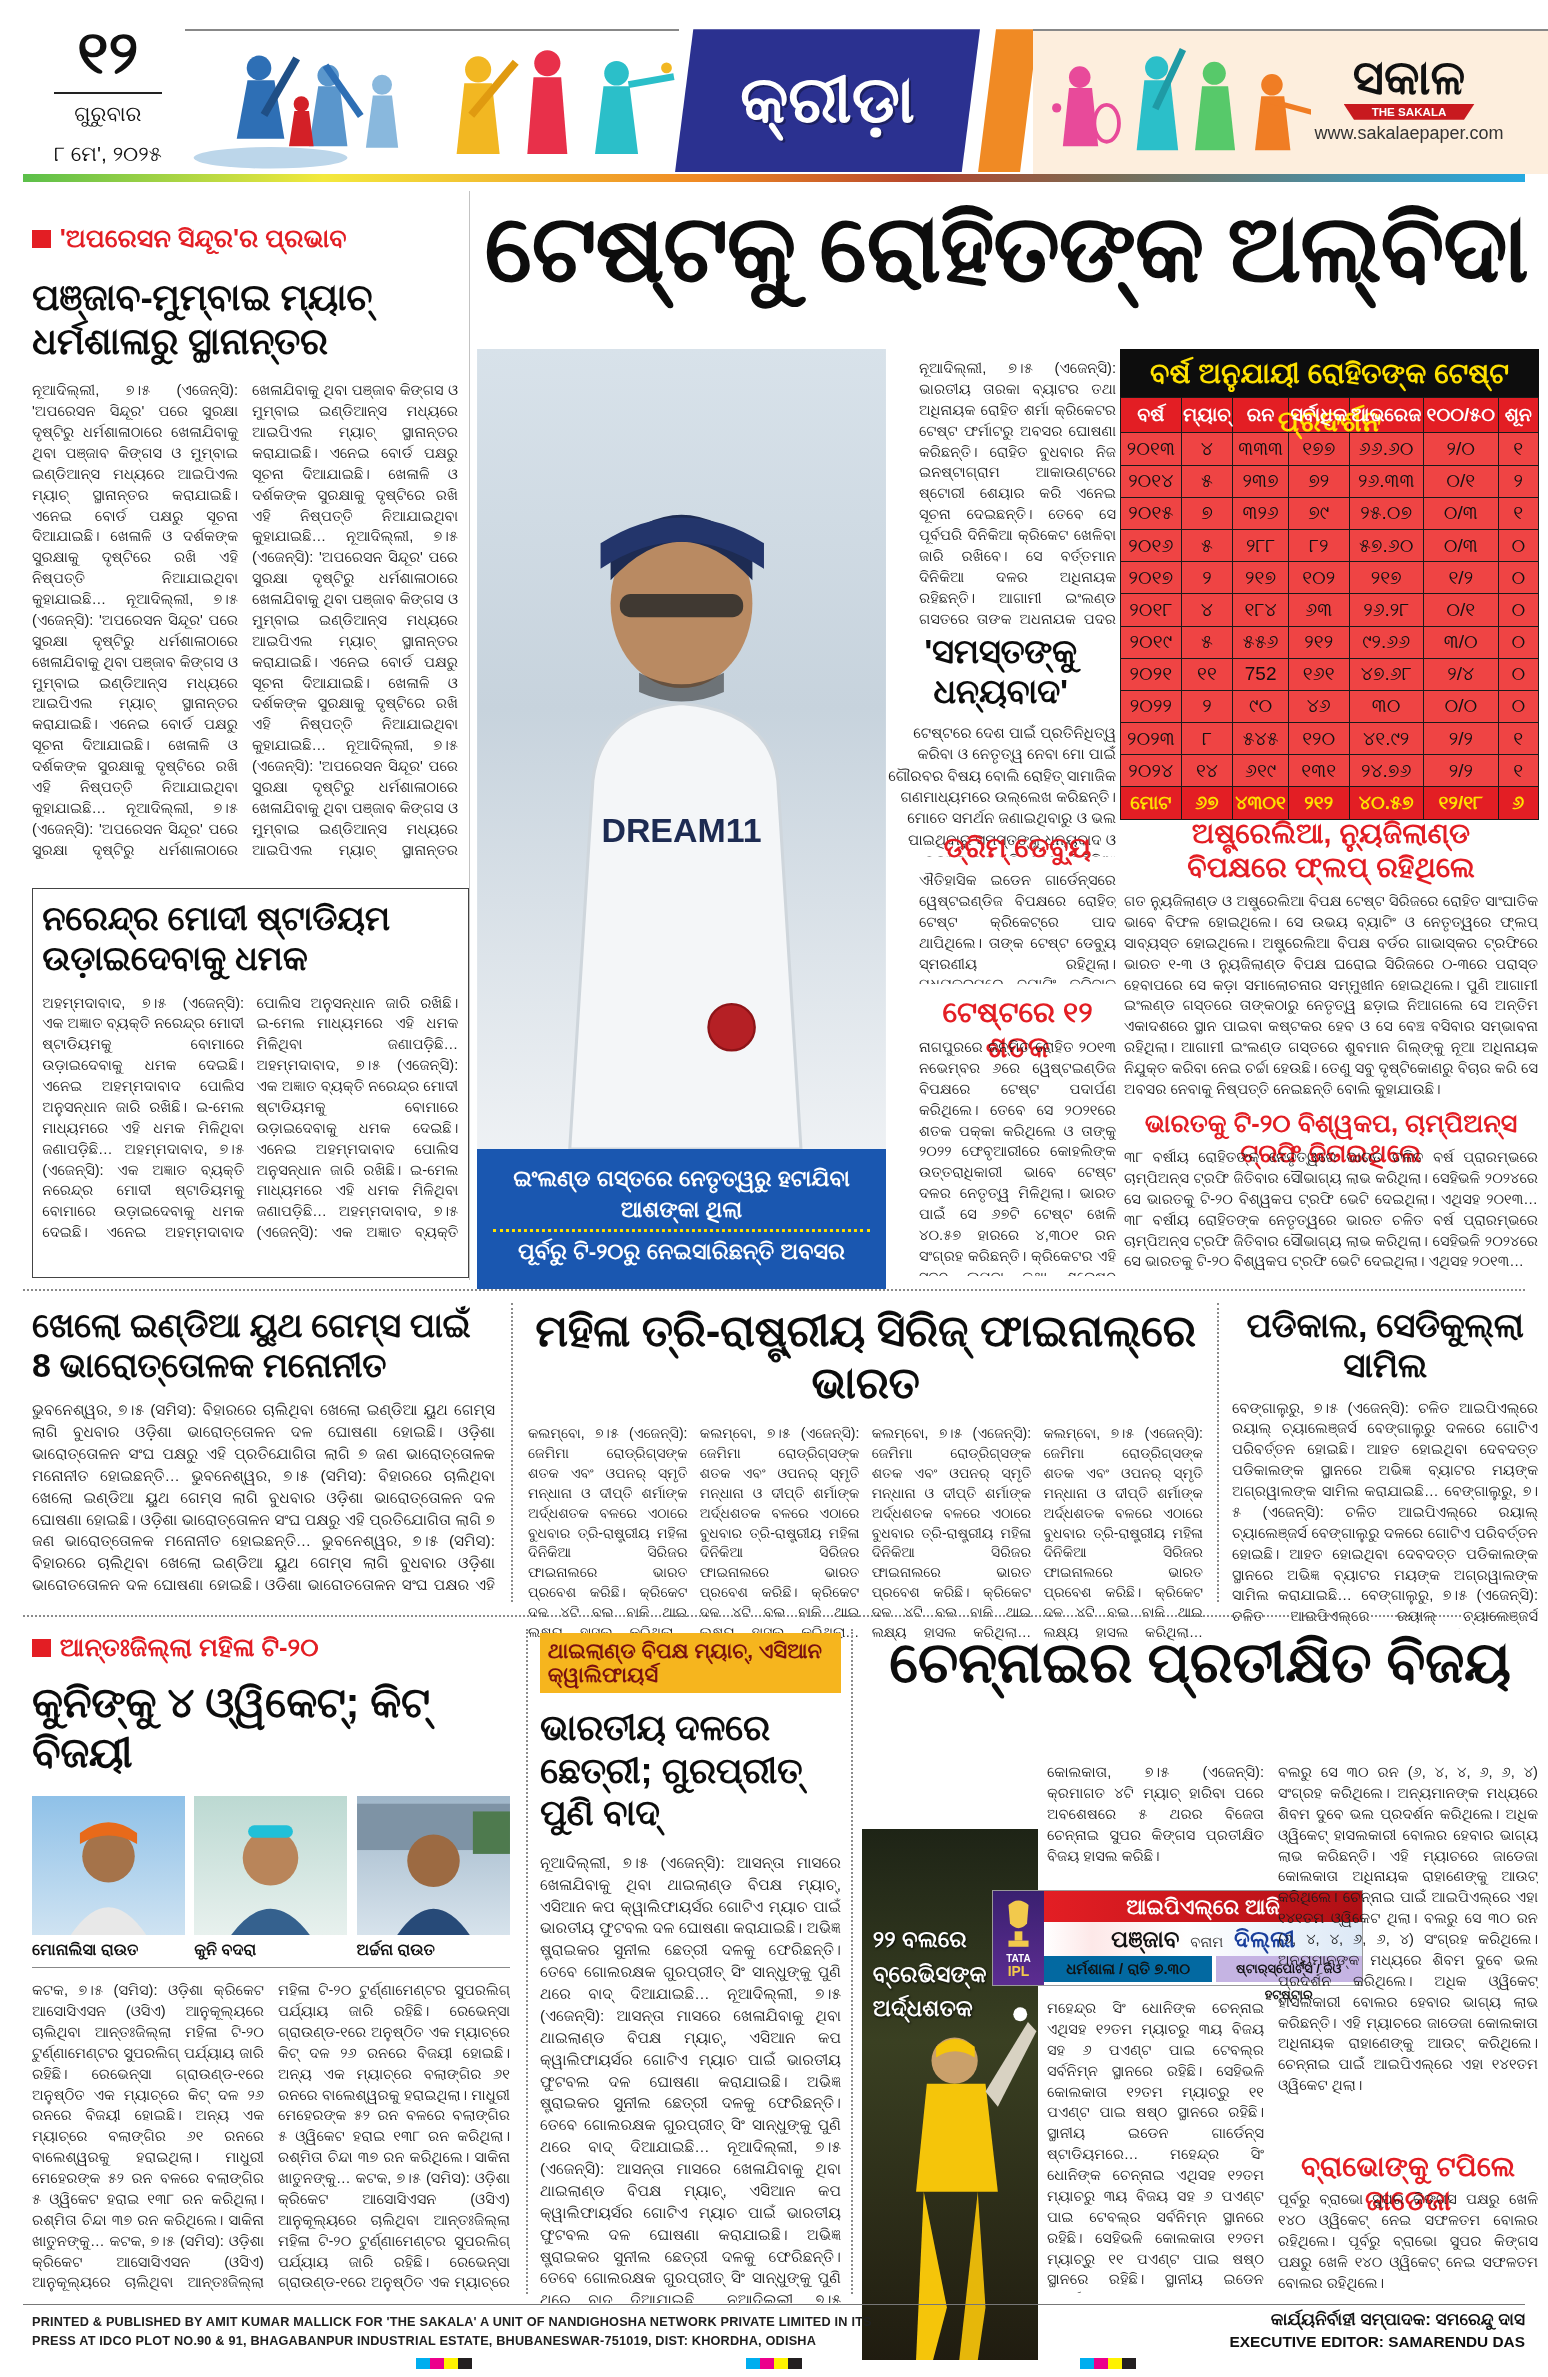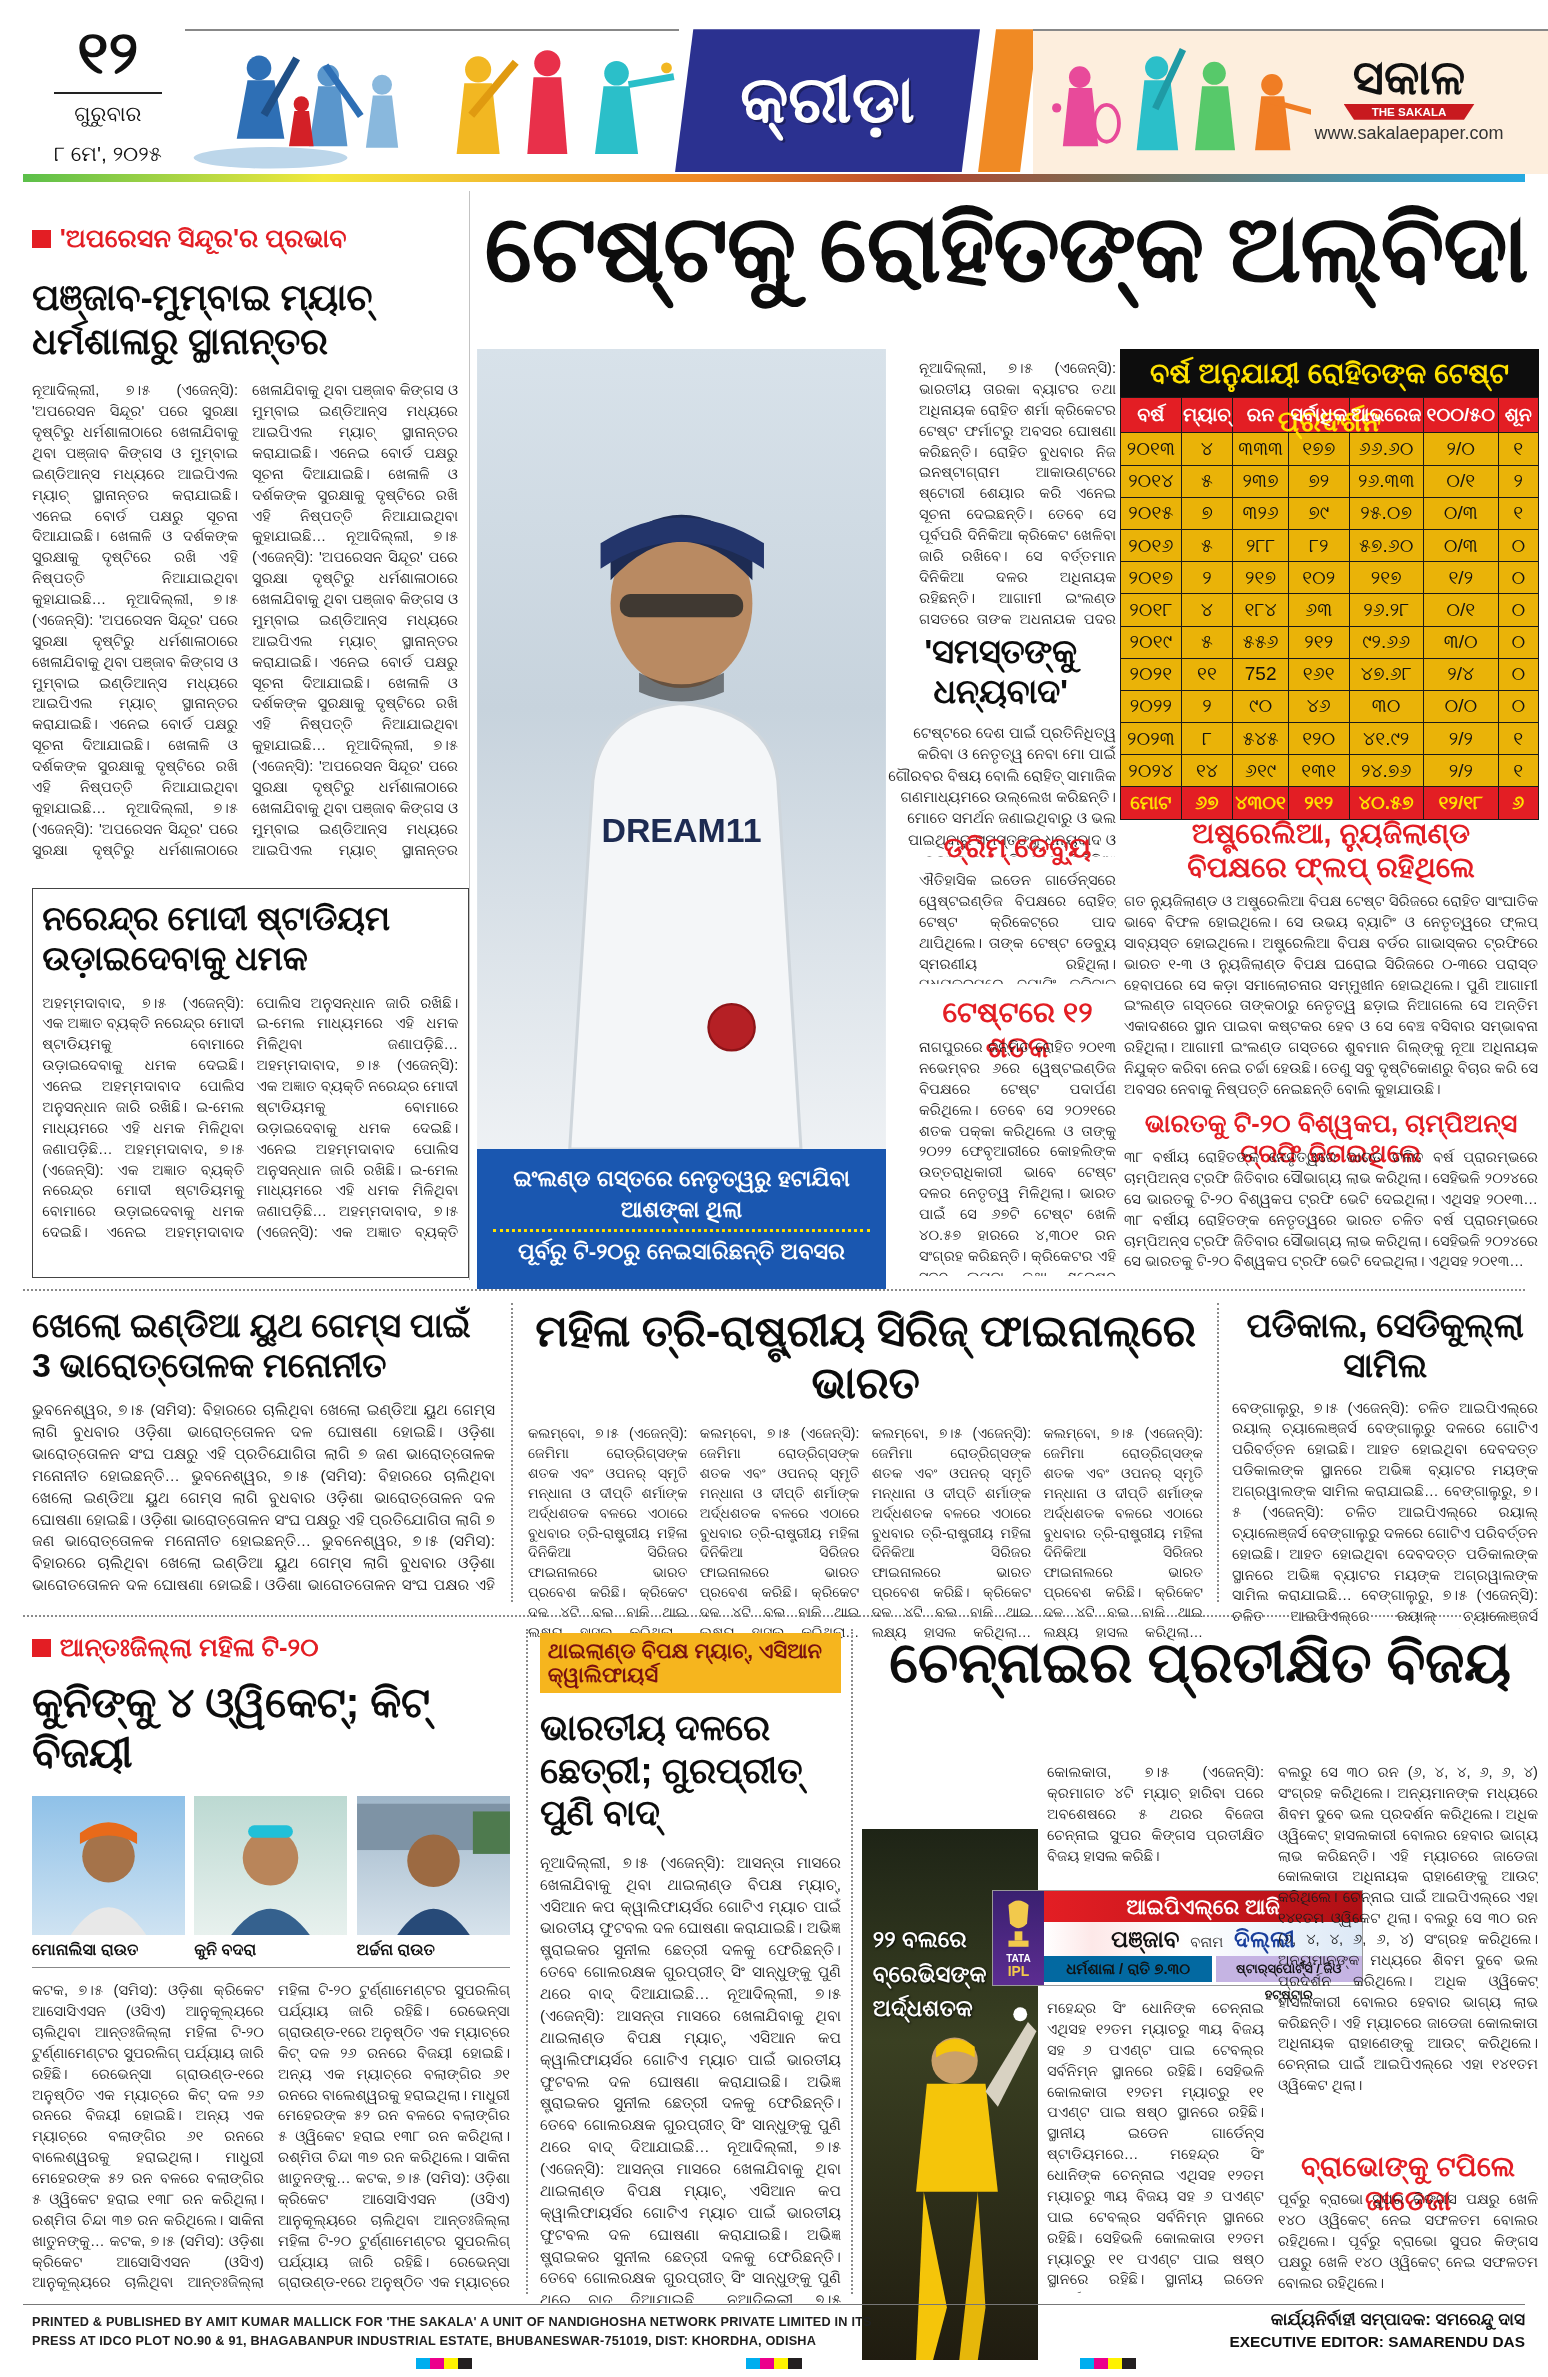--- a/index.html
+++ b/index.html
@@ -10,21 +10,21 @@
   .red{color:#e31e24;}
   .bold{font-weight:bold;}
   .body-txt{font-size:14.7px;line-height:1.42;color:#1c1c1c;overflow:hidden;}
   .headline{font-weight:800;color:#0d0d0d;line-height:1.18;letter-spacing:-0.4px;}
   .kicker-row{display:flex;align-items:center;gap:9.3px;}
   .red-sq{width:18.5px;height:18.5px;background:#e31e24;flex:0 0 auto;}
   .vline{border-left:0.8px solid #c3c3c3;}
   .dotv{border-left:2.3px dotted #8a8a8a;}
   .doth{border-top:2.3px dotted #8a8a8a;}
   
-  table.perf{border-collapse:collapse;width:419px;background:#eab308;padding-left:8px;}
+  table.perf{border-collapse:collapse;width:419px;background:#ef4444;padding-left:8px;}
   table.perf th,table.perf td{border:1.5px solid #1a1a1a;text-align:center;font-size:19px;
         padding:4.6px 1.5px;color:#111;}
   table.perf thead th{background:#e31e24;color:#fff;font-weight:bold;font-size:19px;padding:6.2px 1.5px;}
   table.perf tfoot td{background:#e31e24;color:#ffe100;font-weight:bold;}
   .tbl-title{background:#0d0d0d;color:#ffe100;font-weight:800;font-size:28.5px;
         text-align:center;line-height:48px;height:48px;}
   
   .photo1{background:linear-gradient(180deg,#dfe8ee 0%,#cdd8e2 35%,#e8eef2 70%,#f2f4f6 100%);overflow:hidden;}
   .cap-box{background:#1a57b0;color:#fff;text-align:center;}
   .cap-line{font-size:22.4px;font-weight:bold;line-height:1.35;padding:0 7.7px;}
@@ -334,21 +334,21 @@
   <div class="abs subhead-red" style="left:1124px;top:1108px;width:414px;font-size:25.4px;">ଭାରତକୁ ଟି-୨୦ ବିଶ୍ୱକପ, ଚାମ୍ପିଅନ୍ସ ଟ୍ରଫି ଜିତାଇଥିଲେ</div>
   <div class="abs body-txt just" style="left:1124px;top:1147px;width:414px;height:130px;">୩୮ ବର୍ଷୀୟ ରୋହିତଙ୍କ ନେତୃତ୍ୱରେ ଭାରତ ଚଳିତ ବର୍ଷ ପ୍ରାରମ୍ଭରେ ଚାମ୍ପିଅନ୍ସ ଟ୍ରଫି ଜିତିବାର ସୌଭାଗ୍ୟ ଲାଭ କରିଥିଲା। ସେହିଭଳି ୨୦୨୪ରେ ସେ ଭାରତକୁ ଟି-୨୦ ବିଶ୍ୱକପ ଟ୍ରଫି ଭେଟି ଦେଇଥିଲା। ଏଥିସହ ୨୦୧୩… ୩୮ ବର୍ଷୀୟ ରୋହିତଙ୍କ ନେତୃତ୍ୱରେ ଭାରତ ଚଳିତ ବର୍ଷ ପ୍ରାରମ୍ଭରେ ଚାମ୍ପିଅନ୍ସ ଟ୍ରଫି ଜିତିବାର ସୌଭାଗ୍ୟ ଲାଭ କରିଥିଲା। ସେହିଭଳି ୨୦୨୪ରେ ସେ ଭାରତକୁ ଟି-୨୦ ବିଶ୍ୱକପ ଟ୍ରଫି ଭେଟି ଦେଇଥିଲା। ଏଥିସହ ୨୦୧୩…</div>
 
   <div class="abs doth" style="left:23px;top:1289px;width:1502px;"></div>
   <div class="abs dotv" style="left:511px;top:1303px;height:299px;"></div>
   <div class="abs dotv" style="left:1217px;top:1303px;height:299px;"></div>
 
   <div class="abs" style="left:32px;top:1305px;width:463px;">
     <div class="headline" style="font-size:34px;">
       <div>ଖେଲୋ ଇଣ୍ଡିଆ ୟୁଥ ଗେମ୍ସ ପାଇଁ</div>
-      <div>3 ଭାରୋତ୍ତୋଳକ ମନୋନୀତ</div>
+      <div>8 ଭାରୋତ୍ତୋଳକ ମନୋନୀତ</div>
     </div>
     <div class="body-txt just" style="margin-top:14px;height:191px;font-size:15.4px;">ଭୁବନେଶ୍ୱର, ୭।୫ (ସମିସ): ବିହାରରେ ଚାଲିଥିବା ଖେଲୋ ଇଣ୍ଡିଆ ୟୁଥ ଗେମ୍ସ ଲାଗି ବୁଧବାର ଓଡ଼ିଶା ଭାରୋତ୍ତୋଳନ ଦଳ ଘୋଷଣା ହୋଇଛି। ଓଡ଼ିଶା ଭାରୋତ୍ତୋଳନ ସଂଘ ପକ୍ଷରୁ ଏହି ପ୍ରତିଯୋଗିତା ଲାଗି ୭ ଜଣ ଭାରୋତ୍ତୋଳକ ମନୋନୀତ ହୋଇଛନ୍ତି… ଭୁବନେଶ୍ୱର, ୭।୫ (ସମିସ): ବିହାରରେ ଚାଲିଥିବା ଖେଲୋ ଇଣ୍ଡିଆ ୟୁଥ ଗେମ୍ସ ଲାଗି ବୁଧବାର ଓଡ଼ିଶା ଭାରୋତ୍ତୋଳନ ଦଳ ଘୋଷଣା ହୋଇଛି। ଓଡ଼ିଶା ଭାରୋତ୍ତୋଳନ ସଂଘ ପକ୍ଷରୁ ଏହି ପ୍ରତିଯୋଗିତା ଲାଗି ୭ ଜଣ ଭାରୋତ୍ତୋଳକ ମନୋନୀତ ହୋଇଛନ୍ତି… ଭୁବନେଶ୍ୱର, ୭।୫ (ସମିସ): ବିହାରରେ ଚାଲିଥିବା ଖେଲୋ ଇଣ୍ଡିଆ ୟୁଥ ଗେମ୍ସ ଲାଗି ବୁଧବାର ଓଡ଼ିଶା ଭାରୋତ୍ତୋଳନ ଦଳ ଘୋଷଣା ହୋଇଛି। ଓଡ଼ିଶା ଭାରୋତ୍ତୋଳନ ସଂଘ ପକ୍ଷରୁ ଏହି ପ୍ରତିଯୋଗିତା ଲାଗି ୭ ଜଣ ଭାରୋତ୍ତୋଳକ ମନୋନୀତ ହୋଇଛନ୍ତି…</div>
   </div>
 
   <div class="abs" style="left:528px;top:1305px;width:675px;">
     <div class="headline" style="font-size:44px;text-align:center;">ମହିଳା ତ୍ରି-ରାଷ୍ଟ୍ରୀୟ ସିରିଜ୍ ଫାଇନାଲ୍‌ରେ ଭାରତ</div>
     <div class="body-txt just" style="margin-top:15.4px;height:224px;column-count:4;column-gap:12.3px;font-size:14px;">କଲମ୍ବୋ, ୭।୫ (ଏଜେନ୍ସି): ଜେମିମା ରୋଡ୍ରିଗ୍ସଙ୍କ ଶତକ ଏବଂ ଓପନର୍ ସ୍ମୃତି ମନ୍ଧାନା ଓ ଦୀପ୍ତି ଶର୍ମାଙ୍କ ଅର୍ଦ୍ଧଶତକ ବଳରେ ଏଠାରେ ବୁଧବାର ତ୍ରି-ରାଷ୍ଟ୍ରୀୟ ମହିଳା ଦିନିକିଆ ସିରିଜର ଫାଇନାଲରେ ଭାରତ ପ୍ରବେଶ କରିଛି। କ୍ରିକେଟ ଦଳ ୪ଟି ବଲ ବାକି ଥାଇ ଲକ୍ଷ୍ୟ ହାସଲ କରିଥିଲା… କଲମ୍ବୋ, ୭।୫ (ଏଜେନ୍ସି): ଜେମିମା ରୋଡ୍ରିଗ୍ସଙ୍କ ଶତକ ଏବଂ ଓପନର୍ ସ୍ମୃତି ମନ୍ଧାନା ଓ ଦୀପ୍ତି ଶର୍ମାଙ୍କ ଅର୍ଦ୍ଧଶତକ ବଳରେ ଏଠାରେ ବୁଧବାର ତ୍ରି-ରାଷ୍ଟ୍ରୀୟ ମହିଳା ଦିନିକିଆ ସିରିଜର ଫାଇନାଲରେ ଭାରତ ପ୍ରବେଶ କରିଛି। କ୍ରିକେଟ ଦଳ ୪ଟି ବଲ ବାକି ଥାଇ ଲକ୍ଷ୍ୟ ହାସଲ କରିଥିଲା… କଲମ୍ବୋ, ୭।୫ (ଏଜେନ୍ସି): ଜେମିମା ରୋଡ୍ରିଗ୍ସଙ୍କ ଶତକ ଏବଂ ଓପନର୍ ସ୍ମୃତି ମନ୍ଧାନା ଓ ଦୀପ୍ତି ଶର୍ମାଙ୍କ ଅର୍ଦ୍ଧଶତକ ବଳରେ ଏଠାରେ ବୁଧବାର ତ୍ରି-ରାଷ୍ଟ୍ରୀୟ ମହିଳା ଦିନିକିଆ ସିରିଜର ଫାଇନାଲରେ ଭାରତ ପ୍ରବେଶ କରିଛି। କ୍ରିକେଟ ଦଳ ୪ଟି ବଲ ବାକି ଥାଇ ଲକ୍ଷ୍ୟ ହାସଲ କରିଥିଲା… କଲମ୍ବୋ, ୭।୫ (ଏଜେନ୍ସି): ଜେମିମା ରୋଡ୍ରିଗ୍ସଙ୍କ ଶତକ ଏବଂ ଓପନର୍ ସ୍ମୃତି ମନ୍ଧାନା ଓ ଦୀପ୍ତି ଶର୍ମାଙ୍କ ଅର୍ଦ୍ଧଶତକ ବଳରେ ଏଠାରେ ବୁଧବାର ତ୍ରି-ରାଷ୍ଟ୍ରୀୟ ମହିଳା ଦିନିକିଆ ସିରିଜର ଫାଇନାଲରେ ଭାରତ ପ୍ରବେଶ କରିଛି। କ୍ରିକେଟ ଦଳ ୪ଟି ବଲ ବାକି ଥାଇ ଲକ୍ଷ୍ୟ ହାସଲ କରିଥିଲା… କଲମ୍ବୋ, ୭।୫ (ଏଜେନ୍ସି): ଜେମିମା ରୋଡ୍ରିଗ୍ସଙ୍କ ଶତକ ଏବଂ ଓପନର୍ ସ୍ମୃତି ମନ୍ଧାନା ଓ ଦୀପ୍ତି ଶର୍ମାଙ୍କ ଅର୍ଦ୍ଧଶତକ ବଳରେ ଏଠାରେ ବୁଧବାର ତ୍ରି-ରାଷ୍ଟ୍ରୀୟ ମହିଳା ଦିନିକିଆ ସିରିଜର ଫାଇନାଲରେ ଭାରତ ପ୍ରବେଶ କରିଛି। କ୍ରିକେଟ ଦଳ ୪ଟି ବଲ ବାକି ଥାଇ ଲକ୍ଷ୍ୟ ହାସଲ କରିଥିଲା… କଲମ୍ବୋ, ୭।୫ (ଏଜେନ୍ସି): ଜେମିମା ରୋଡ୍ରିଗ୍ସଙ୍କ ଶତକ ଏବଂ ଓପନର୍ ସ୍ମୃତି ମନ୍ଧାନା ଓ ଦୀପ୍ତି ଶର୍ମାଙ୍କ ଅର୍ଦ୍ଧଶତକ ବଳରେ ଏଠାରେ ବୁଧବାର ତ୍ରି-ରାଷ୍ଟ୍ରୀୟ ମହିଳା ଦିନିକିଆ ସିରିଜର ଫାଇନାଲରେ ଭାରତ ପ୍ରବେଶ କରିଛି। କ୍ରିକେଟ ଦଳ ୪ଟି ବଲ ବାକି ଥାଇ ଲକ୍ଷ୍ୟ ହାସଲ କରିଥିଲା… କଲମ୍ବୋ, ୭।୫ (ଏଜେନ୍ସି): ଜେମିମା ରୋଡ୍ରିଗ୍ସଙ୍କ ଶତକ ଏବଂ ଓପନର୍ ସ୍ମୃତି ମନ୍ଧାନା ଓ ଦୀପ୍ତି ଶର୍ମାଙ୍କ ଅର୍ଦ୍ଧଶତକ ବଳରେ ଏଠାରେ ବୁଧବାର ତ୍ରି-ରାଷ୍ଟ୍ରୀୟ ମହିଳା ଦିନିକିଆ ସିରିଜର ଫାଇନାଲରେ ଭାରତ ପ୍ରବେଶ କରିଛି। କ୍ରିକେଟ ଦଳ ୪ଟି ବଲ ବାକି ଥାଇ ଲକ୍ଷ୍ୟ ହାସଲ କରିଥିଲା…</div>
   </div>
 
   <div class="abs" style="left:1232px;top:1305px;width:306px;">

